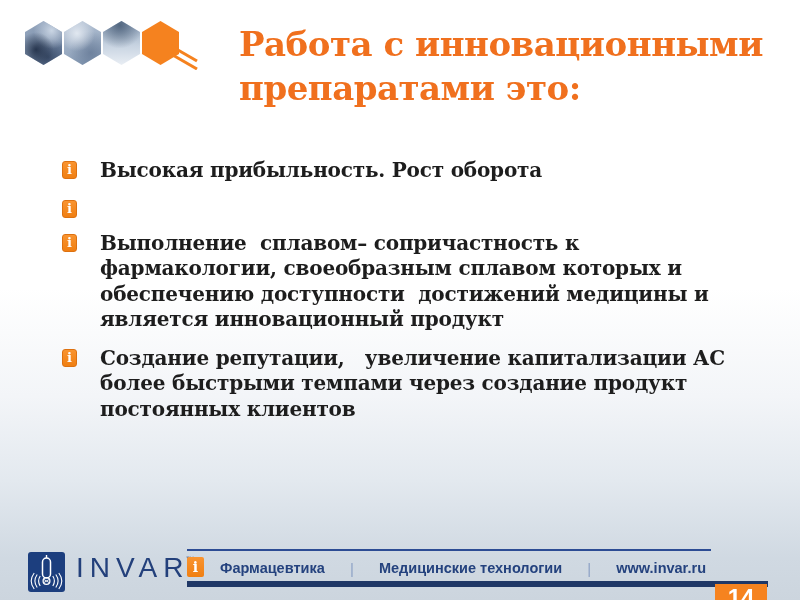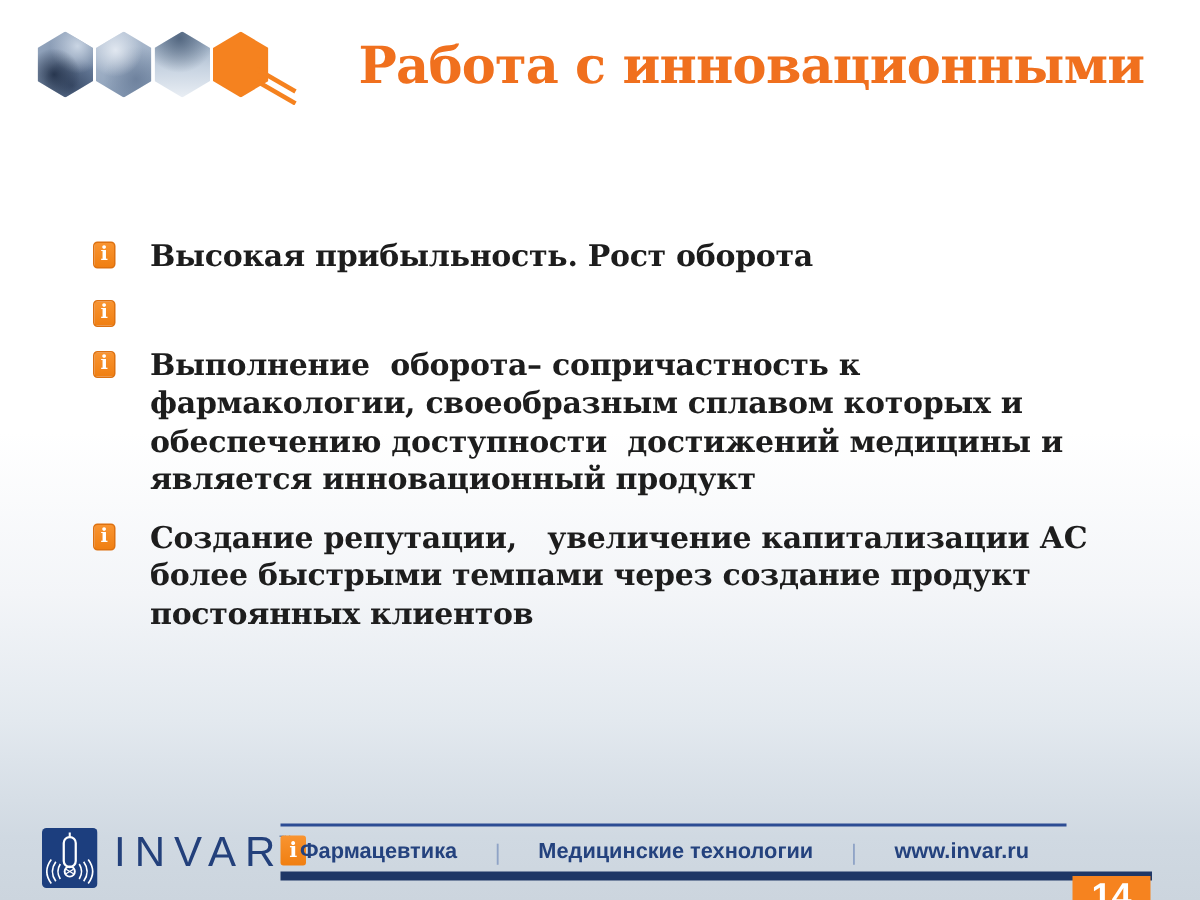--- a/index.html
+++ b/index.html
@@ -39,21 +39,21 @@
   
   .logo{position:absolute; left:28px; top:552px; width:37px; height:40px;}
   .brand{position:absolute; left:76px; top:552px; color:#23407B;
     font-family:"Liberation Sans",sans-serif; font-size:28px; font-weight:normal; letter-spacing:6px;}
   .brand .tm{font-size:9px; letter-spacing:0; vertical-align:14px; margin-left:-4px;}
   .strip-line{position:absolute; left:187px; top:549px; width:524px; height:2px; background:#2C4C94;}
   .strip-bar{position:absolute; left:187px; top:581px; width:581px; height:6px; background:#1F3766;}
   .strip-i{position:absolute; left:187px; top:557px; width:17px; height:20px;
     background:linear-gradient(180deg,#F99430,#F07F12); border-radius:2px;
     color:#fff; font:bold 14px/20px "DejaVu Serif",serif; text-align:center;}
-  .fnav{position:absolute; left:200px; top:558px; width:486px; height:20px;
+  .fnav{position:absolute; left:220px; top:558px; width:486px; height:20px;
     display:flex; justify-content:space-between; align-items:center;
     font-family:"Liberation Sans",sans-serif; font-weight:bold; font-size:14.5px; color:#24427E;}
   .fsep{color:#8FA3C6; font-weight:normal; font-size:15px;}
   .pagebox{position:absolute; left:715px; top:548px; width:52px; height:33px; background:#F6831F;
     display:flex; justify-content:center;
     color:#fff; font-family:"Liberation Sans",sans-serif; font-weight:bold; font-size:24px;margin-top:36px;}
 </style>
 </head>
 <body>
 
@@ -65,39 +65,40 @@
     <div class="hex hex3"></div>
     <div class="hex hex4"></div>
   </div>
   <svg class="bond" width="30" height="26" viewBox="0 0 30 26">
     <line x1="1" y1="2" x2="27" y2="17" stroke="#F5821F" stroke-width="3"></line>
     <line x1="1" y1="10" x2="27" y2="25" stroke="#F5821F" stroke-width="3"></line>
   </svg>
 
   <div class="title">
     <div>Работа с инновационными</div>
+    <div>препаратами это:</div>
   </div>
 
   <div class="bullets">
 
     <div class="bullet">
       <span class="binfo">i</span>
       <div class="btext">
         <div class="bline">Высокая прибыльность. Рост оборота</div>
       </div>
     </div>
 
     <div class="bullet">
       <span class="binfo">i</span>
     </div>
 
     <div class="bullet">
       <span class="binfo">i</span>
       <div class="btext">
-        <div class="bline">Выполнение  оборота– сопричастность к</div>
+        <div class="bline">Выполнение  сплавом– сопричастность к</div>
         <div class="bline">фармакологии, своеобразным сплавом которых и</div>
         <div class="bline">обеспечению доступности  достижений медицины и</div>
         <div class="bline">является инновационный продукт</div>
       </div>
     </div>
 
     <div class="bullet">
       <span class="binfo">i</span>
       <div class="btext">
         <div class="bline">Создание репутации,   увеличение капитализации АС</div>

